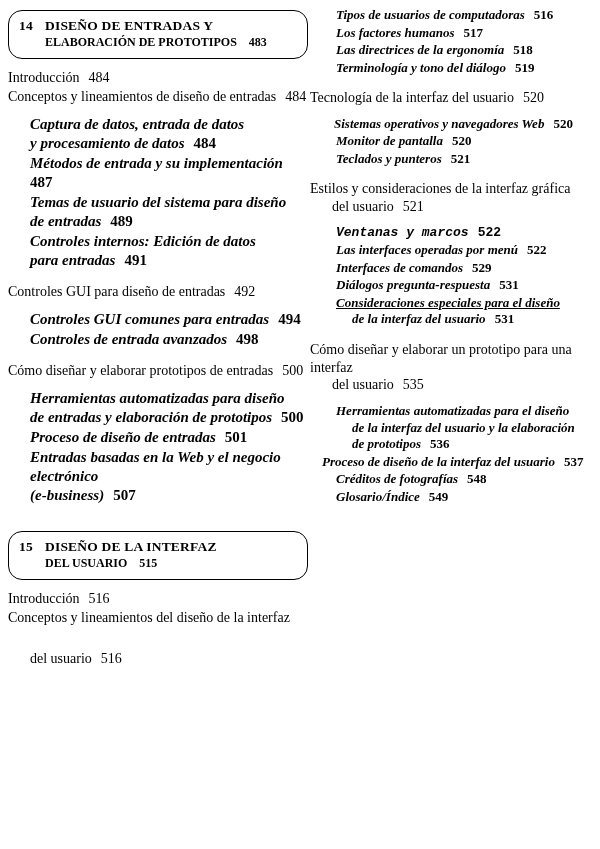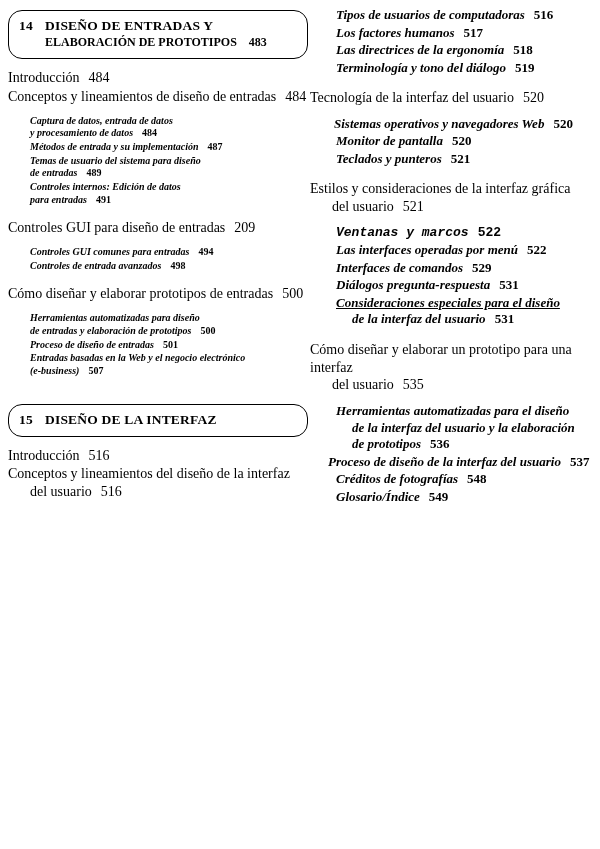--- a/index.html
+++ b/index.html
@@ -73,31 +73,32 @@
     line-height: 1.27;
     margin-top: 1px;
   }
   .lvl1 {
     margin-left: 0px;
   }
   .lvl2 {
     margin-left: 22px;
     font-style: italic;
     font-weight: bold;
-    font-size: 10px;
+    font-size: 15px;
   }
   .lvl3 {
     margin-left: 44px;
     font-style: italic;
     font-weight: bold;
     font-size: 13px;
   }
   .indent-cont {
     display: block;
     margin-left: 22px;
+    margin-top: 24px;
   }
   .indent-cont2 {
     display: block;
     margin-left: 22px;
   }
   .pg {
     white-space: nowrap;
     font-style: normal;
     font-weight: bold;
   }
@@ -159,21 +160,21 @@
       <span>Temas de usuario del sistema para diseño</span><br>
       <span>de entradas</span><span class="sp"></span><span class="pg">489</span>
     </div>
 
     <div class="entry lvl2">
       <span>Controles internos: Edición de datos</span><br>
       <span>para entradas</span><span class="sp"></span><span class="pg">491</span>
     </div>
 
     <div class="entry lvl1 block-gap-top-lg">
-      <span>Controles GUI para diseño de entradas</span><span class="sp"></span><span class="pg">209</span>
+      <span>Controles GUI para diseño de entradas</span><span class="sp"></span><span class="pg">492</span>
     </div>
 
     <div class="entry lvl2 block-gap-top">
       <span>Controles GUI comunes para entradas</span><span class="sp"></span><span class="pg">494</span>
     </div>
 
     <div class="entry lvl2">
       <span>Controles de entrada avanzados</span><span class="sp"></span><span class="pg">498</span>
     </div>
 
@@ -195,20 +196,23 @@
       <span>(e-business)</span><span class="sp"></span><span class="pg">507</span>
     </div>
 
     <div class="chapter-box" style="margin-top:26px;">
       <div class="chapter-line">
         <span class="chapter-num">15</span>
         <span class="chapter-title">
           <span class="ln">DISEÑO DE LA INTERFAZ</span>
         </span>
       </div>
+      <div class="chapter-line2">
+        <span>DEL USUARIO</span><span class="sp-lg"></span><span>515</span>
+      </div>
     </div>
 
     <div class="entry lvl1">
       <span>Introducción</span><span class="sp"></span><span class="pg">516</span>
     </div>
 
     <div class="entry lvl1">
       <span>Conceptos y lineamientos del diseño de la interfaz</span><br>
       <span class="indent-cont"><span>del usuario</span><span class="sp"></span><span class="pg">516</span></span>
     </div>
@@ -270,21 +274,21 @@
       <span>Cómo diseñar y elaborar un prototipo para una interfaz</span><br>
       <span class="indent-cont2"><span>del usuario</span><span class="sp"></span><span class="pg">535</span></span>
     </div>
 
     <div class="entry lvl3 block-gap-top" style="margin-left:26px;">
       <span>Herramientas automatizadas para el diseño</span><br>
       <span style="display:inline-block;margin-left:16px;"><span>de la interfaz del usuario y la elaboración</span></span><br>
       <span style="display:inline-block;margin-left:16px;"><span>de prototipos</span><span class="sp"></span><span class="pg">536</span></span>
     </div>
 
-    <div class="entry lvl3" style="margin-left:18px;">
+    <div class="entry lvl3" style="margin-left:12px;">
       <span>Proceso de diseño de la interfaz del usuario</span><span class="sp"></span><span class="pg">537</span>
     </div>
     <div class="entry lvl3" style="margin-left:26px;">
       <span>Créditos de fotografías</span><span class="sp"></span><span class="pg">548</span>
     </div>
     <div class="entry lvl3" style="margin-left:26px;">
       <span>Glosario/Índice</span><span class="sp"></span><span class="pg">549</span>
     </div>
 
   </div>

